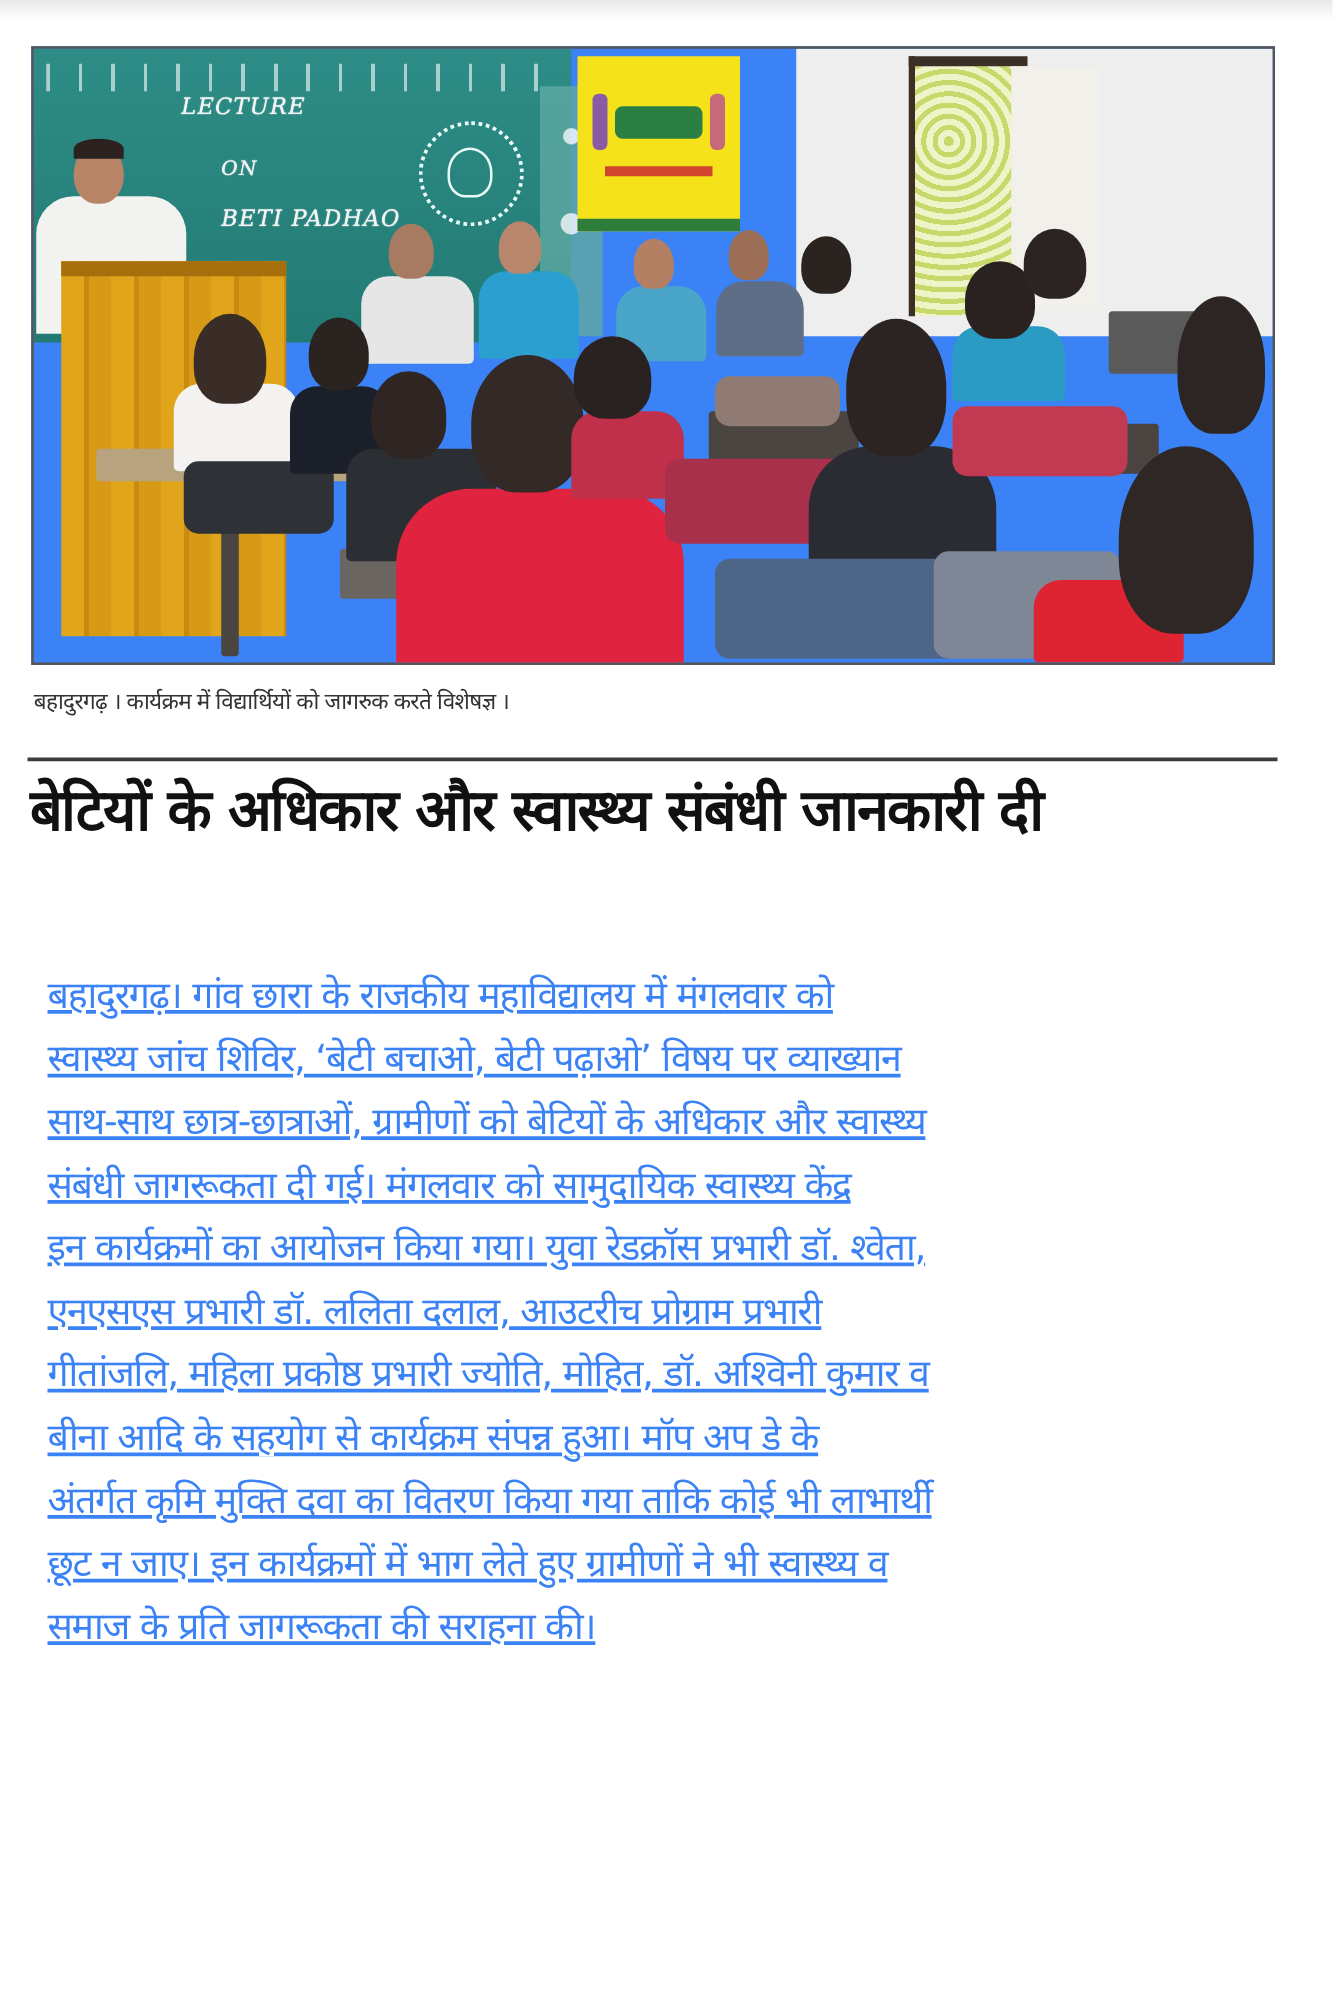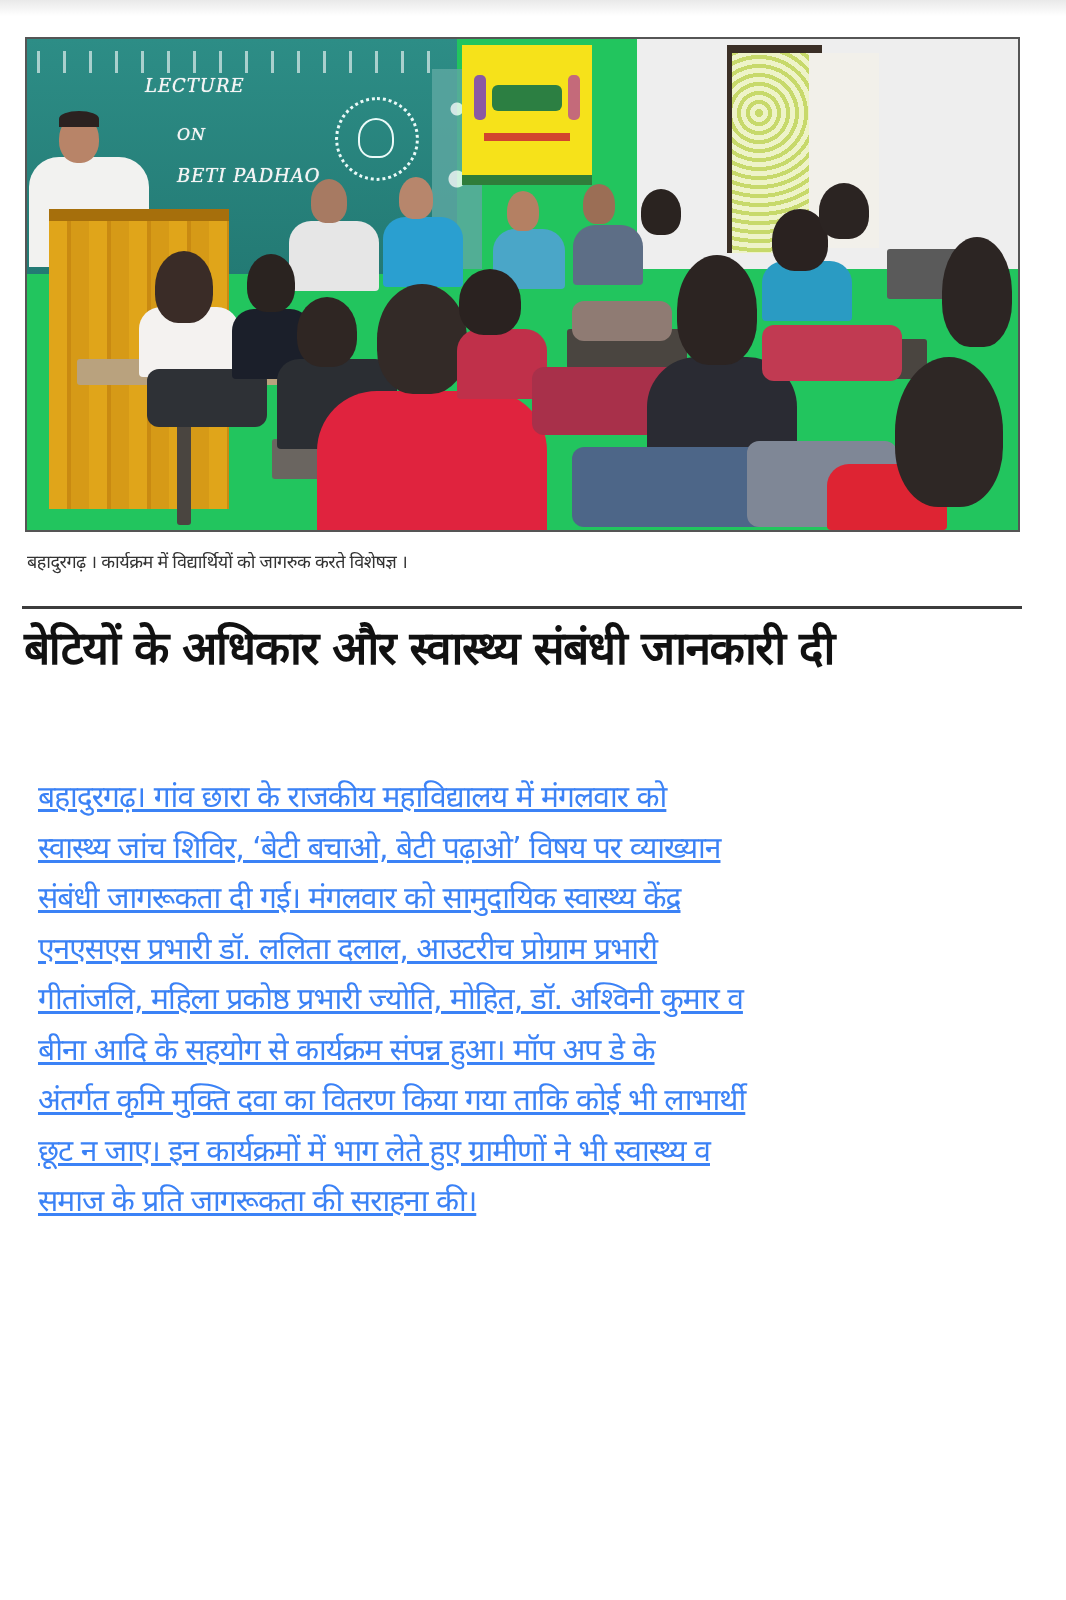--- a/index.html
+++ b/index.html
@@ -11,21 +11,21 @@
     position: relative;
   }
   .top-shade {
     position: absolute; left: 0; top: 0; width: 1066px; height: 16px;
     background: linear-gradient(#e9e9e9, #ffffff);
   }
   
   .photo {
     position: absolute; left: 25px; top: 37px; width: 995px; height: 495px;
     border: 2px solid #555; box-sizing: border-box; overflow: hidden;
-    background: #22c55e;
+    background: #3b82f6;
   }
   .wall-right { position:absolute; left:610px; top:0; width:385px; height:230px; background:#eeeeee; }
   .chalkboard {
     position:absolute; left:0; top:0; width:430px; height:235px;
     background: linear-gradient(180deg,#2d8d86,#237a74);
   }
   .chalk-dots {
     position:absolute; left:10px; top:12px; width:410px; height:22px;
     background: repeating-linear-gradient(90deg, rgba(255,255,255,.85) 0 3px, transparent 3px 26px);
     opacity:.7;
@@ -177,20 +177,22 @@
 
 <div class="rule"></div>
 
 <div class="headline">
   <div>बेटियों के अधिकार और स्वास्थ्य संबंधी जानकारी दी</div>
 </div>
 
 <div class="article">
   <div>बहादुरगढ़। गांव छारा के राजकीय महाविद्यालय में मंगलवार को</div>
   <div>स्वास्थ्य जांच शिविर, ‘बेटी बचाओ, बेटी पढ़ाओ’ विषय पर व्याख्यान</div>
+  <div>साथ-साथ छात्र-छात्राओं, ग्रामीणों को बेटियों के अधिकार और स्वास्थ्य</div>
   <div>संबंधी जागरूकता दी गई। मंगलवार को सामुदायिक स्वास्थ्य केंद्र</div>
+  <div>इन कार्यक्रमों का आयोजन किया गया। युवा रेडक्रॉस प्रभारी डॉ. श्वेता,</div>
   <div>एनएसएस प्रभारी डॉ. ललिता दलाल, आउटरीच प्रोग्राम प्रभारी</div>
   <div>गीतांजलि, महिला प्रकोष्ठ प्रभारी ज्योति, मोहित, डॉ. अश्विनी कुमार व</div>
   <div>बीना आदि के सहयोग से कार्यक्रम संपन्न हुआ। मॉप अप डे के</div>
   <div>अंतर्गत कृमि मुक्ति दवा का वितरण किया गया ताकि कोई भी लाभार्थी</div>
   <div>छूट न जाए। इन कार्यक्रमों में भाग लेते हुए ग्रामीणों ने भी स्वास्थ्य व</div>
   <div>समाज के प्रति जागरूकता की सराहना की।</div>
 </div>
 
 </body></html>

